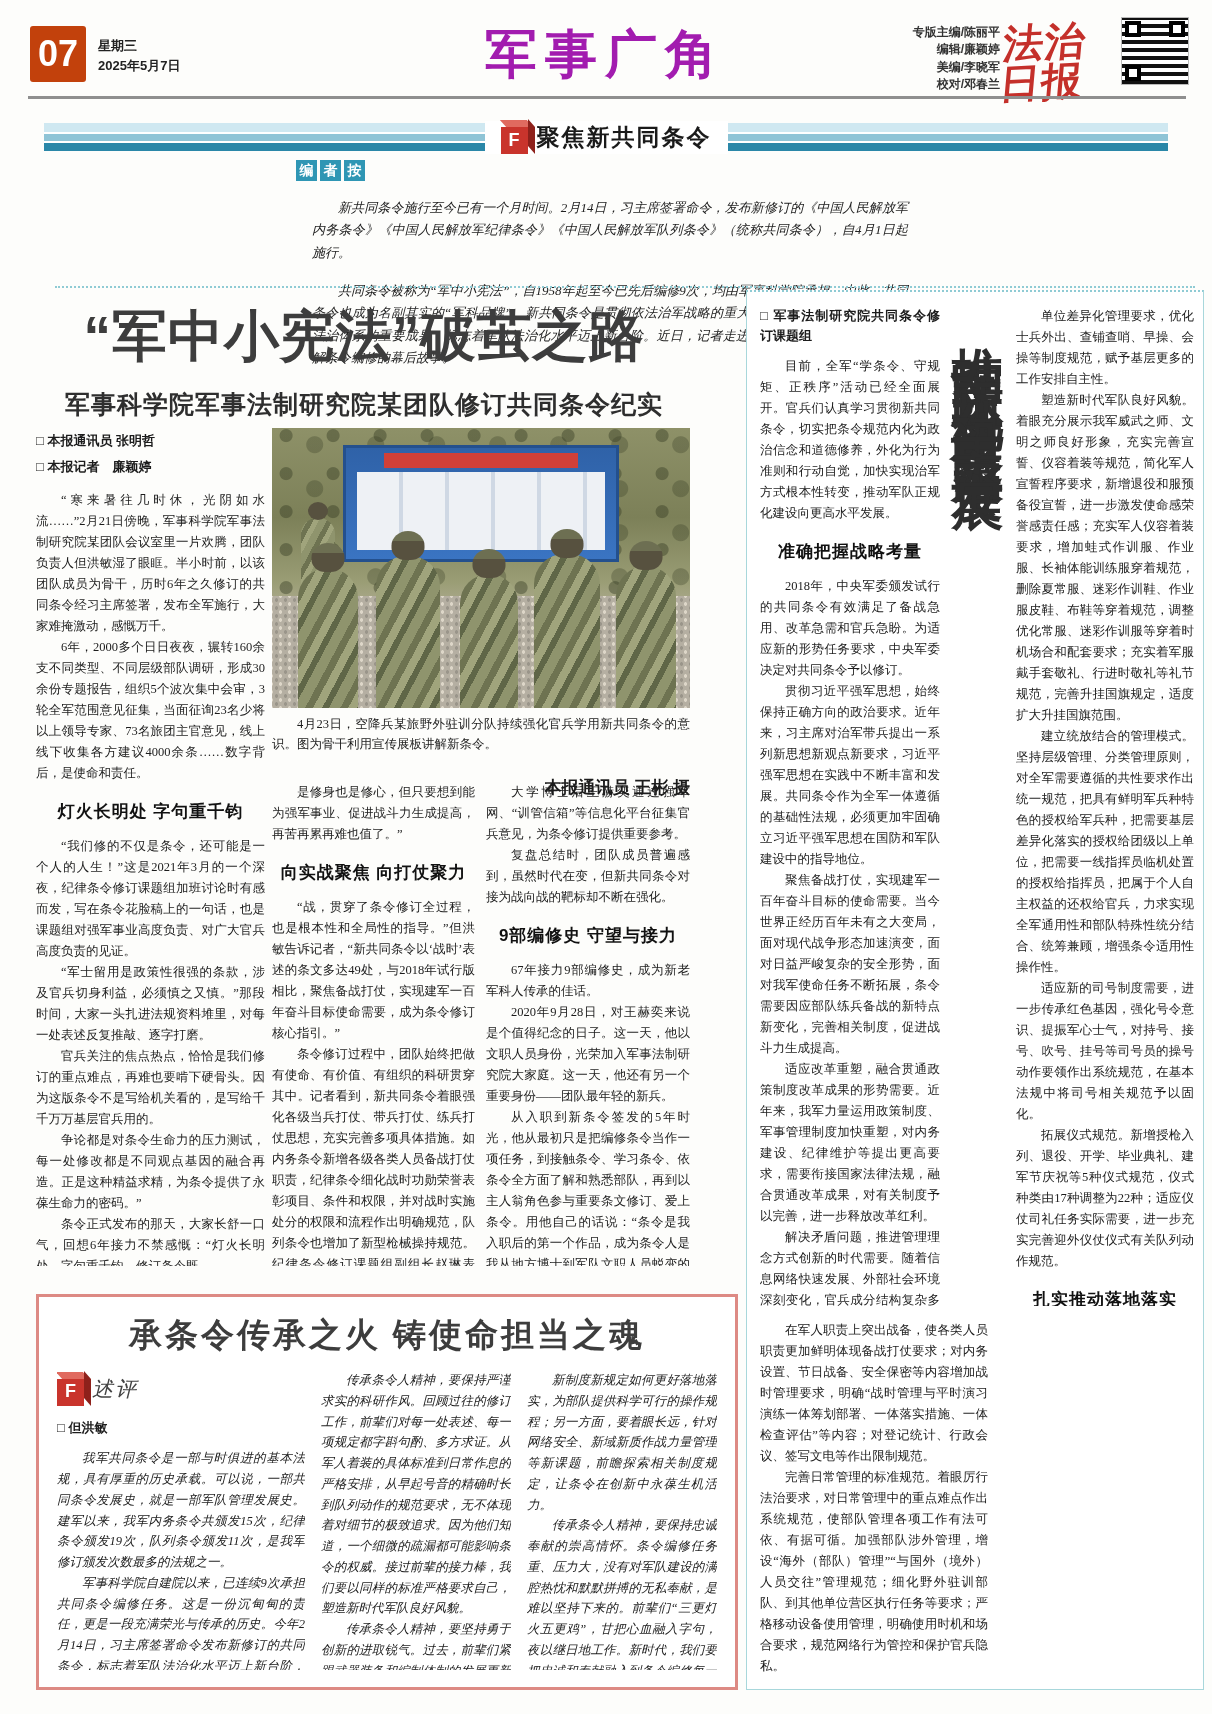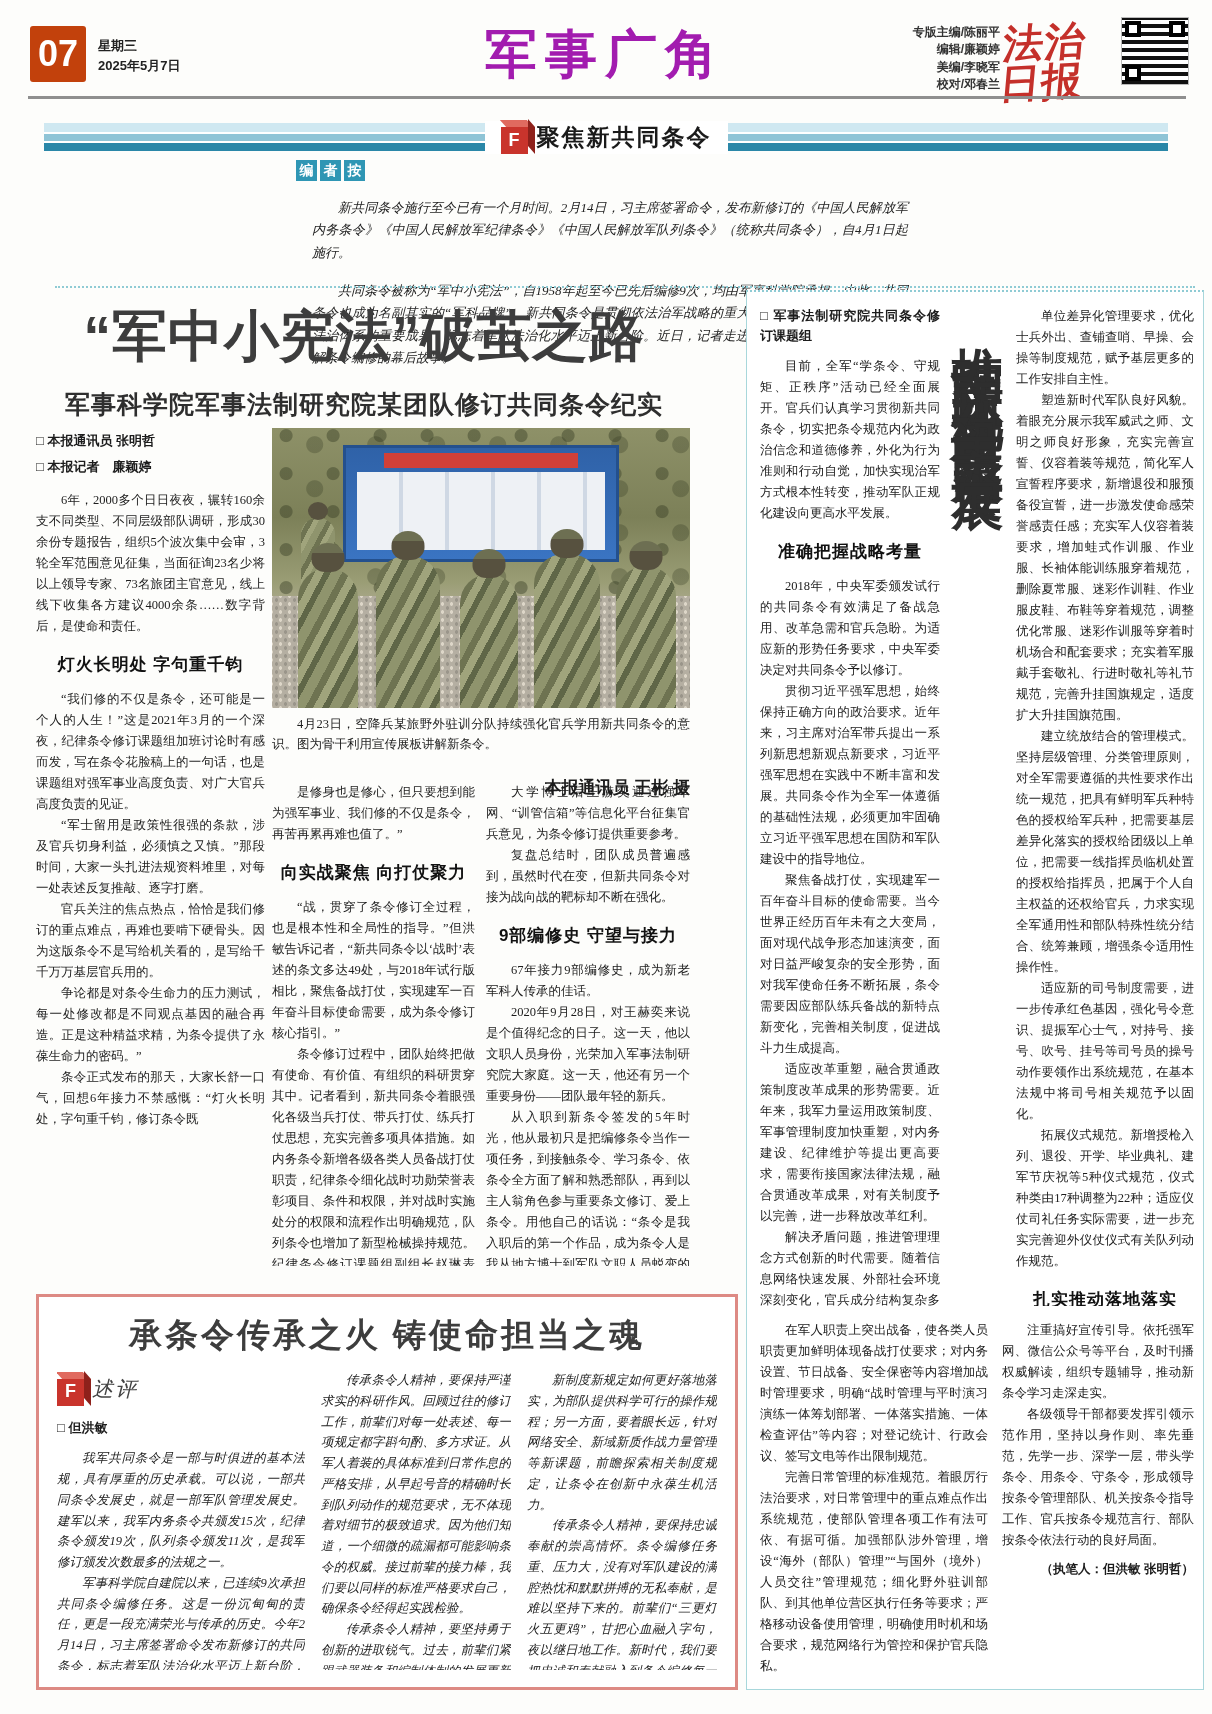--- a/index.html
+++ b/index.html
@@ -174,20 +174,21 @@
     <h1 data-name="main-headline">“军中小宪法”破茧之路</h1>
     <h2 data-name="main-subhead">军事科学院军事法制研究院某团队修订共同条令纪实</h2>
   </div>
 
   <div class="col" id="col1" data-name="article-column-1">
     <div class="byline" data-name="byline">
         <div data-name="byline-line">□ 本报通讯员 张明哲</div>
         <div data-name="byline-line">□ 本报记者　廉颖婷</div>
       </div>
     <div>
+        <p data-name="paragraph">“寒来暑往几时休，光阴如水流……”2月21日傍晚，军事科学院军事法制研究院某团队会议室里一片欢腾，团队负责人但洪敏湿了眼眶。半小时前，以该团队成员为骨干，历时6年之久修订的共同条令经习主席签署，发布全军施行，大家难掩激动，感慨万千。</p>
         <p data-name="paragraph">6年，2000多个日日夜夜，辗转160余支不同类型、不同层级部队调研，形成30余份专题报告，组织5个波次集中会审，3轮全军范围意见征集，当面征询23名少将以上领导专家、73名旅团主官意见，线上线下收集各方建议4000余条……数字背后，是使命和责任。</p>
         <h4 data-name="section-header">灯火长明处 字句重千钧</h4>
         <p data-name="paragraph">“我们修的不仅是条令，还可能是一个人的人生！”这是2021年3月的一个深夜，纪律条令修订课题组加班讨论时有感而发，写在条令花脸稿上的一句话，也是课题组对强军事业高度负责、对广大官兵高度负责的见证。</p>
         <p data-name="paragraph">“军士留用是政策性很强的条款，涉及官兵切身利益，必须慎之又慎。”那段时间，大家一头扎进法规资料堆里，对每一处表述反复推敲、逐字打磨。</p>
         <p data-name="paragraph">官兵关注的焦点热点，恰恰是我们修订的重点难点，再难也要啃下硬骨头。因为这版条令不是写给机关看的，是写给千千万万基层官兵用的。</p>
         <p data-name="paragraph">争论都是对条令生命力的压力测试，每一处修改都是不同观点基因的融合再造。正是这种精益求精，为条令提供了永葆生命力的密码。”</p>
         <p data-name="paragraph">条令正式发布的那天，大家长舒一口气，回想6年接力不禁感慨：“灯火长明处，字句重千钧，修订条令既</p>
       </div>
   </div>
 
@@ -201,21 +202,21 @@
     <div class="soldier" data-name="soldier" style="left:188px;width:58px;height:142px;"></div>
     <div class="soldier" data-name="soldier" style="left:262px;width:66px;height:162px;"></div>
     <div class="soldier" data-name="soldier" style="left:344px;width:60px;height:150px;"></div>
   </div>
   <div class="caption" data-name="photo-caption-block">
     <p data-name="photo-caption">4月23日，空降兵某旅野外驻训分队持续强化官兵学用新共同条令的意识。图为骨干利用宣传展板讲解新条令。</p>
     <div class="credit" data-name="photo-credit">本报通讯员 王彬 摄</div>
   </div>
 
   <div class="col" id="col2" data-name="article-column-2">
-      <p data-name="paragraph">是修身也是修心，但只要想到能为强军事业、我们修的不仅是条令，再苦再累再难也值了。”</p>
+      <p data-name="paragraph">是修身也是修心，但只要想到能为强军事业、促进战斗力生成提高，再苦再累再难也值了。”</p>
       <h4 data-name="section-header">向实战聚焦 向打仗聚力</h4>
       <p data-name="paragraph">“战，贯穿了条令修订全过程，也是根本性和全局性的指导。”但洪敏告诉记者，“新共同条令以‘战时’表述的条文多达49处，与2018年试行版相比，聚焦备战打仗，实现建军一百年奋斗目标使命需要，成为条令修订核心指引。”</p>
       <p data-name="paragraph">条令修订过程中，团队始终把做有使命、有价值、有组织的科研贯穿其中。记者看到，新共同条令着眼强化各级当兵打仗、带兵打仗、练兵打仗思想，充实完善多项具体措施。如内务条令新增各级各类人员备战打仗职责，纪律条令细化战时功勋荣誉表彰项目、条件和权限，并对战时实施处分的权限和流程作出明确规范，队列条令也增加了新型枪械操持规范。纪律条令修订课题组副组长赵琳表示，全部条文都要向战斗力标准看齐，将为战向战融入军队建设和工作全链路。</p>
     </div>
   <div class="col" id="col3" data-name="article-column-3">
       <p data-name="paragraph">大学博士后王赫奕通过强军网、“训管信箱”等信息化平台征集官兵意见，为条令修订提供重要参考。</p>
       <p data-name="paragraph">复盘总结时，团队成员普遍感到，虽然时代在变，但新共同条令对接为战向战的靶标却不断在强化。</p>
       <h4 data-name="section-header">9部编修史 守望与接力</h4>
       <p data-name="paragraph">67年接力9部编修史，成为新老军科人传承的佳话。</p>
       <p data-name="paragraph">2020年9月28日，对王赫奕来说是个值得纪念的日子。这一天，他以文职人员身份，光荣加入军事法制研究院大家庭。这一天，他还有另一个重要身份——团队最年轻的新兵。</p>
@@ -242,44 +243,37 @@
       <p data-name="paragraph">建立统放结合的管理模式。坚持层级管理、分类管理原则，对全军需要遵循的共性要求作出统一规范，把具有鲜明军兵种特色的授权给军兵种，把需要基层差异化落实的授权给团级以上单位，把需要一线指挥员临机处置的授权给指挥员，把属于个人自主权益的还权给官兵，力求实现全军通用性和部队特殊性统分结合、统筹兼顾，增强条令适用性操作性。</p>
       <p data-name="paragraph">适应新的司号制度需要，进一步传承红色基因，强化号令意识、提振军心士气，对持号、接号、吹号、挂号等司号员的操号动作要领作出系统规范，在基本法规中将司号相关规范予以固化。</p>
       <p data-name="paragraph">拓展仪式规范。新增授枪入列、退役、开学、毕业典礼、建军节庆祝等5种仪式规范，仪式种类由17种调整为22种；适应仪仗司礼任务实际需要，进一步充实完善迎外仪仗仪式有关队列动作规范。</p>
       <h4 data-name="section-header">扎实推动落地落实</h4>
     </div>
   <div class="col" id="lowerL" data-name="right-article-lower-left">
       <p data-name="paragraph">在军人职责上突出战备，使各类人员职责更加鲜明体现备战打仗要求；对内务设置、节日战备、安全保密等内容增加战时管理要求，明确“战时管理与平时演习演练一体筹划部署、一体落实措施、一体检查评估”等内容；对登记统计、行政会议、签写文电等作出限制规范。</p>
       <p data-name="paragraph">完善日常管理的标准规范。着眼厉行法治要求，对日常管理中的重点难点作出系统规范，使部队管理各项工作有法可依、有据可循。加强部队涉外管理，增设“海外（部队）管理”“与国外（境外）人员交往”管理规范；细化野外驻训部队、到其他单位营区执行任务等要求；严格移动设备使用管理，明确使用时机和场合要求，规范网络行为管控和保护官兵隐私。</p>
       <p data-name="paragraph">释放暖心惠兵的改革红利。在现行福利制度的基础上，积极回应官兵关切，保障官兵休息、休假权益，对作息安排作出调整完善，让基层官兵有更多获得感。</p>
     </div>
-  <div class="col" id="lowerR" data-name="right-article-lower-right">
-    <div>
-        <p data-name="paragraph">注重搞好宣传引导。依托强军网、微信公众号等平台，及时刊播权威解读，组织专题辅导，推动新条令学习走深走实。</p>
-        <p data-name="paragraph">各级领导干部都要发挥引领示范作用，坚持以身作则、率先垂范，先学一步、深学一层，带头学条令、用条令、守条令，形成领导按条令管理部队、机关按条令指导工作、官兵按条令规范言行、部队按条令依法行动的良好局面。</p>
-      </div>
-    <div class="execredit" data-name="writer-credit">（执笔人：但洪敏 张明哲）</div>
-  </div>
 
   <div class="redbox" data-name="review-box">
     <h3 data-name="review-headline">承条令传承之火 铸使命担当之魂</h3>
     <div class="revcols" data-name="review-columns">
       <div class="revcol first" data-name="review-column-1">
         <div class="revlogo" data-name="review-logo-block">
           <span class="fcube" data-name="f-cube-icon">F</span>
           <span class="txt" data-name="review-label">述评</span>
         </div>
         <div class="revauthor" data-name="review-author">□ 但洪敏</div>
         <div>
             <p data-name="paragraph">我军共同条令是一部与时俱进的基本法规，具有厚重的历史承载。可以说，一部共同条令发展史，就是一部军队管理发展史。建军以来，我军内务条令共颁发15次，纪律条令颁发19次，队列条令颁发11次，是我军修订颁发次数最多的法规之一。</p>
             <p data-name="paragraph">军事科学院自建院以来，已连续9次承担共同条令编修任务。这是一份沉甸甸的责任，更是一段充满荣光与传承的历史。今年2月14日，习主席签署命令发布新修订的共同条令，标志着军队法治化水平迈上新台阶，再次彰显了新时代条令人的使命与担当。</p>
           </div>
       </div>
       <div class="revcol mid" data-name="review-column-2">
-          <p data-name="paragraph">传承条令人精神，要保持严谨求实的科研作风。回顾过往的修订工作，前辈们对每一处表述、每一项规定都字斟句酌、多方求证。从军人着装的具体标准到日常作息的严格安排，从早起号音的精确时长到队列动作的规范要求，无不体现着对细节的极致追求。因为他们知道，一个细微的疏漏都可能影响条令的权威。接过前辈的接力棒，我们要以同样的标准严格要求自己，确保条令经得起实践检验。</p>
+          <p data-name="paragraph">传承条令人精神，要保持严谨求实的科研作风。回顾过往的修订工作，前辈们对每一处表述、每一项规定都字斟句酌、多方求证。从军人着装的具体标准到日常作息的严格安排，从早起号音的精确时长到队列动作的规范要求，无不体现着对细节的极致追求。因为他们知道，一个细微的疏漏都可能影响条令的权威。接过前辈的接力棒，我们要以同样的标准严格要求自己，塑造新时代军队良好风貌。</p>
           <p data-name="paragraph">传承条令人精神，要坚持勇于创新的进取锐气。过去，前辈们紧跟武器装备和编制体制的发展更新条令内容，使其始终与部队建设同频共振。今天，我们身处军事变革加速发展的时代，作战样式的深刻演变要求我们以战斗力为指引，勇于突破、大胆探索。</p>
         </div>
       <div class="revcol last" data-name="review-column-3">
           <p data-name="paragraph">新制度新规定如何更好落地落实，为部队提供科学可行的操作规程；另一方面，要着眼长远，针对网络安全、新域新质作战力量管理等新课题，前瞻探索相关制度规定，让条令在创新中永葆生机活力。</p>
           <p data-name="paragraph">传承条令人精神，要保持忠诚奉献的崇高情怀。条令编修任务重、压力大，没有对军队建设的满腔热忱和默默拼搏的无私奉献，是难以坚持下来的。前辈们“三更灯火五更鸡”，甘把心血融入字句，夜以继日地工作。新时代，我们要把忠诚和奉献融入到条令编修每一个环节，以实际行动扛起新时代条令人的使命与担当。</p>
         </div>
     </div>
   </div>
 
 </div>

